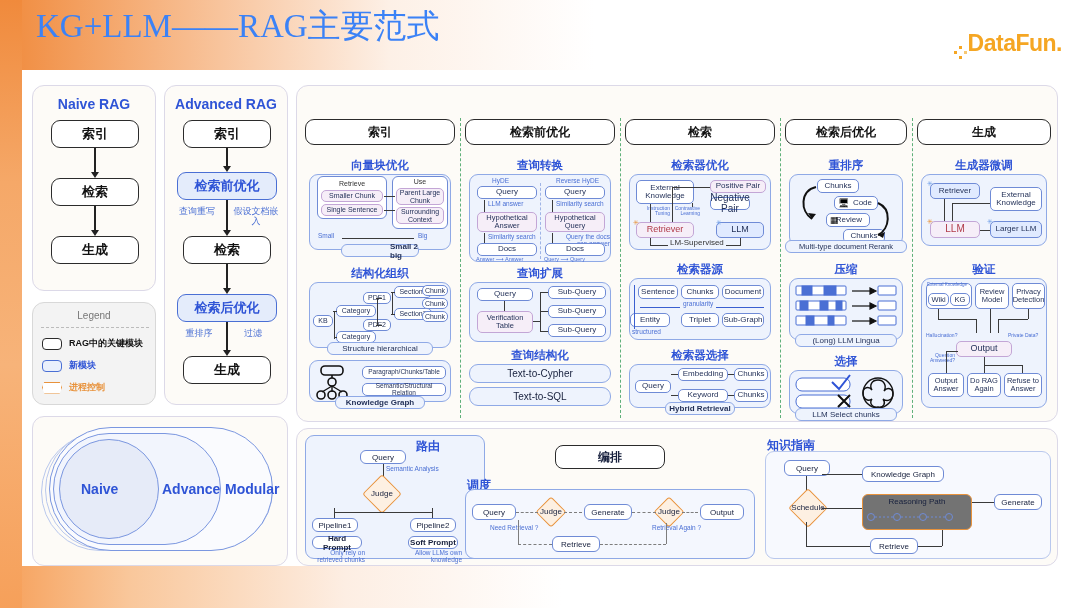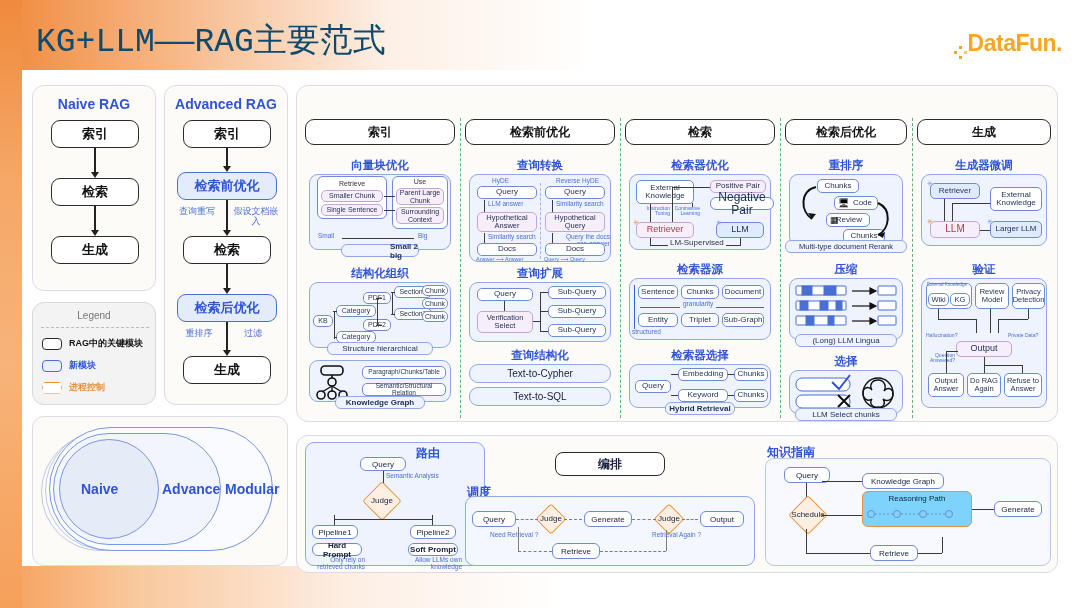--- a/index.html
+++ b/index.html
@@ -21,23 +21,23 @@
   }
   .bg-grad-left {
     position:absolute; left:0; top:0; width:22px; height:608px;
     background:linear-gradient(180deg,#f08a3c 0%, #f5a868 30%, #f7b379 60%, #f6a05a 100%);
   }
   .page-inner {
     position:absolute; left:22px; top:70px; width:1036px; height:496px;
     background:#ffffff;
   }
   .title {
-    position:absolute; left:36px; top:18px;
-    font-family:Liberation Mono, monospace;
-    font-size:33px; color:#0c4a6e; letter-spacing:0px; z-index:5;
+    position:absolute; left:36px; top:4px;
+    font-family:Liberation Serif, serif;
+    font-size:33px; color:#3b82f6; letter-spacing:0px; z-index:5;
   }
   .logo {
     position:absolute; right:18px; top:30px; z-index:5;
     font-family:"Liberation Sans", sans-serif;
     font-weight:bold; font-size:23px; letter-spacing:-0.5px;
   }
   .logo .dots { display:inline-block; width:14px; position:relative; top:-2px;}
   .logo .dot { position:absolute; width:3px; height:3px; background:#f5a623; }
   .logo-text { color:#f5a623; }
 
@@ -45,21 +45,21 @@
   .panel {
     position:absolute; border:1px solid #dcd9e8; border-radius:12px; background:#fdfbf7;
   }
 
   
   #naive-panel { left:32px; top:85px; width:124px; height:206px; }
   #adv-panel   { left:164px; top:85px; width:124px; height:320px; }
   #modular-panel{ left:296px; top:85px; width:762px; height:337px; background:#fdfbf7; }
   #legend-panel{ left:32px; top:302px; width:124px; height:103px; background:#f3f3f3; border-color:#d8d8d8; }
   #bottom-panel{ left:32px; top:416px; width:256px; height:150px; background:#fdfbf7; }
-  #flow-panel  { left:296px; top:428px; width:762px; height:138px; background:#fdfbf7; border-color:#dcd9e8;margin-top:7px;}
+  #flow-panel  { left:296px; top:428px; width:762px; height:138px; background:#fdfbf7; border-color:#dcd9e8;}
 
   .p-title { position:absolute; width:100%; text-align:center; top:10px; color:#2f54d6;
              font-weight:bold; font-size:14px; }
 
   .node { position:absolute; }
   .node.main { border:1px solid #2b2b2b; border-radius:9px; background:#fff;
                display:flex; align-items:center; justify-content:center;
                font-size:13px; font-weight:bold; color:#111; }
   .node.blue { border:1px solid #4a6fd4; border-radius:9px; background:#e4ecfb;
                display:flex; align-items:center; justify-content:center;
@@ -290,40 +290,40 @@
     <div class="cap" style="left:86px;top:59px;">Query the docs can answer</div>
     <div class="ln v" style="left:82px;top:58px;height:10px;"></div>
     <div class="mini white" style="left:75px;top:68px;width:60px;height:13px;font-size:8px;">Docs</div>
     <div class="cap" style="left:74px;top:82px;font-size:5.5px;">Query ⟶ Query</div>
   </div>
 
   <div class="sec-title" style="left:168px;top:180px;width:150px;">查询扩展</div>
   <div class="card" style="left:172px;top:196px;width:142px;height:60px;">
     <div class="mini white" style="left:7px;top:5px;width:56px;height:13px;font-size:8px;">Query</div>
     <div class="ln v" style="left:34px;top:18px;height:10px;"></div>
-    <div class="mini pink" style="left:7px;top:28px;width:56px;height:22px;font-size:7.5px;">Verification Select</div>
+    <div class="mini pink" style="left:7px;top:28px;width:56px;height:22px;font-size:7.5px;">Verification Table</div>
     <div class="mini white" style="left:78px;top:3px;width:58px;height:13px;font-size:8px;">Sub-Query</div>
     <div class="mini white" style="left:78px;top:22px;width:58px;height:13px;font-size:8px;">Sub-Query</div>
     <div class="mini white" style="left:78px;top:41px;width:58px;height:13px;font-size:8px;">Sub-Query</div>
     <div class="ln v" style="left:70px;top:9px;height:40px;"></div>
     <div class="ln h" style="left:70px;top:9px;width:8px;"></div>
     <div class="ln h" style="left:70px;top:28px;width:8px;"></div>
     <div class="ln h" style="left:70px;top:48px;width:8px;"></div>
     <div class="ln h" style="left:63px;top:38px;width:8px;"></div>
   </div>
 
   <div class="sec-title" style="left:168px;top:262px;width:150px;">查询结构化</div>
   <div class="card" style="left:172px;top:301px;width:142px;height:19px;display:flex;align-items:center;justify-content:center;font-size:10px;color:#17203d;">Text-to-SQL</div>
   <div class="card" style="left:172px;top:278px;width:142px;height:19px;display:flex;align-items:center;justify-content:center;font-size:10px;color:#17203d;">Text-to-Cypher</div>
 
   <div class="sec-title" style="left:328px;top:72px;width:150px;">检索器优化</div>
   <div class="card" style="left:332px;top:88px;width:142px;height:76px;">
     <div class="mini white" style="left:6px;top:5px;width:58px;height:24px;font-size:8px;">External Knowledge</div>
     <div class="mini pink" style="left:80px;top:5px;width:56px;height:13px;font-size:8px;">Positive Pair</div>
-    <div class="mini white" style="left:80px;top:22px;width:64px;height:13px;font-size:12px;border-radius:6px;">Negative Pair</div>
+    <div class="mini white" style="left:80px;top:22px;width:40px;height:13px;font-size:10px;">Negative Pair</div>
     <div class="cap" style="left:10px;top:31px;width:30px;font-size:5px;">Instruction Tuning</div>
     <div class="cap" style="left:38px;top:31px;width:32px;font-size:5px;">Contrastive Learning</div>
     <div class="ln v" style="left:20px;top:29px;height:18px;"></div>
     <div class="ln v" style="left:42px;top:12px;height:35px;"></div>
     <div class="ln h" style="left:42px;top:12px;width:38px;"></div>
     <div class="ln v" style="left:62px;top:28px;height:4px;"></div>
     <div class="mini pink" style="left:6px;top:47px;width:58px;height:16px;font-size:9px;color:#b03a48;">Retriever</div>
     <div class="mini" style="left:86px;top:47px;width:48px;height:16px;font-size:9px;background:#e0eaff;">LLM</div>
     <div class="ln v" style="left:20px;top:63px;height:8px;"></div>
     <div class="ln h" style="left:20px;top:70px;width:90px;"></div>
@@ -333,21 +333,21 @@
     <span style="position:absolute;left:86px;top:44px;color:#6f9fe8;font-size:7px;">✳</span>
   </div>
 
   <div class="sec-title" style="left:328px;top:176px;width:150px;">检索器源</div>
   <div class="card" style="left:332px;top:192px;width:142px;height:62px;">
     <div class="mini white" style="left:8px;top:6px;width:40px;height:14px;font-size:8px;">Sentence</div>
     <div class="mini white" style="left:51px;top:6px;width:38px;height:14px;font-size:8px;">Chunks</div>
     <div class="mini white" style="left:92px;top:6px;width:42px;height:14px;font-size:8px;">Document</div>
     <div class="ln h" style="left:10px;top:28px;width:124px;background:#3a5fd0;"></div>
     <div class="cap" style="left:50px;top:22px;background:#eef3fd;padding:0 3px;">granularity</div>
-    <div class="mini white" style="left:8px;top:34px;width:40px;height:14px;font-size:8px;">Entity</div>
+    <div class="mini white" style="left:0;top:34px;width:40px;height:14px;font-size:8px;">Entity</div>
     <div class="mini white" style="left:51px;top:34px;width:38px;height:14px;font-size:8px;">Triplet</div>
     <div class="mini white" style="left:92px;top:34px;width:42px;height:14px;font-size:8px;">Sub-Graph</div>
     <div class="ln v" style="left:4px;top:6px;height:44px;background:#3a5fd0;"></div>
     <div class="cap" style="left:2px;top:50px;">structured</div>
   </div>
 
   <div class="sec-title" style="left:328px;top:262px;width:150px;">检索器选择</div>
   <div class="card" style="left:332px;top:278px;width:142px;height:44px;">
     <div class="mini white" style="left:5px;top:15px;width:36px;height:13px;font-size:8px;">Query</div>
     <div class="mini white" style="left:48px;top:3px;width:50px;height:13px;font-size:8px;">Embedding</div>
@@ -514,21 +514,21 @@
   </div>
 
   <div class="flow-sec-title" style="left:470px;top:8px;">知识指南</div>
   <div class="card" style="left:468px;top:22px;width:286px;height:108px;background:#f7f9fe;border-color:#b9c8ed;">
     <div class="fnode" style="left:18px;top:8px;width:46px;height:16px;">Query</div>
     <div class="ln v" style="left:40px;top:24px;height:14px;"></div>
     <div class="diamond" style="left:28px;top:42px;width:28px;height:28px;border-radius:3px;background:#fdf0e2;"></div>
     <div class="diamond-lbl" style="left:22px;top:51px;width:40px;text-align:center;">Schedule</div>
     <div class="fnode" style="left:96px;top:14px;width:82px;height:16px;">Knowledge Graph</div>
     <div class="ln h" style="left:56px;top:22px;width:40px;"></div>
-    <div class="fnode" style="left:96px;top:32px;width:110px;height:36px;flex-direction:column;justify-content:flex-start;padding-top:2px;background:#7dd3fc;border-color:#e8923b;">
+    <div class="fnode" style="left:96px;top:42px;width:110px;height:36px;flex-direction:column;justify-content:flex-start;padding-top:2px;background:#737373;border-color:#e8923b;">
       <span>Reasoning Path</span>
       <svg width="104" height="20" style="margin-top:1px;">
         <g stroke="#6f8bd6" fill="none" stroke-width="1">
           <circle cx="6" cy="10" r="3.5"></circle>
             <circle cx="32" cy="10" r="3.5"></circle>
             <circle cx="58" cy="10" r="3.5"></circle>
             <circle cx="84" cy="10" r="3.5"></circle>
           <line x1="10" y1="10" x2="28" y2="10" stroke-dasharray="2,2"></line>
           <line x1="36" y1="10" x2="54" y2="10" stroke-dasharray="2,2"></line>
           <line x1="62" y1="10" x2="80" y2="10" stroke-dasharray="2,2"></line>

